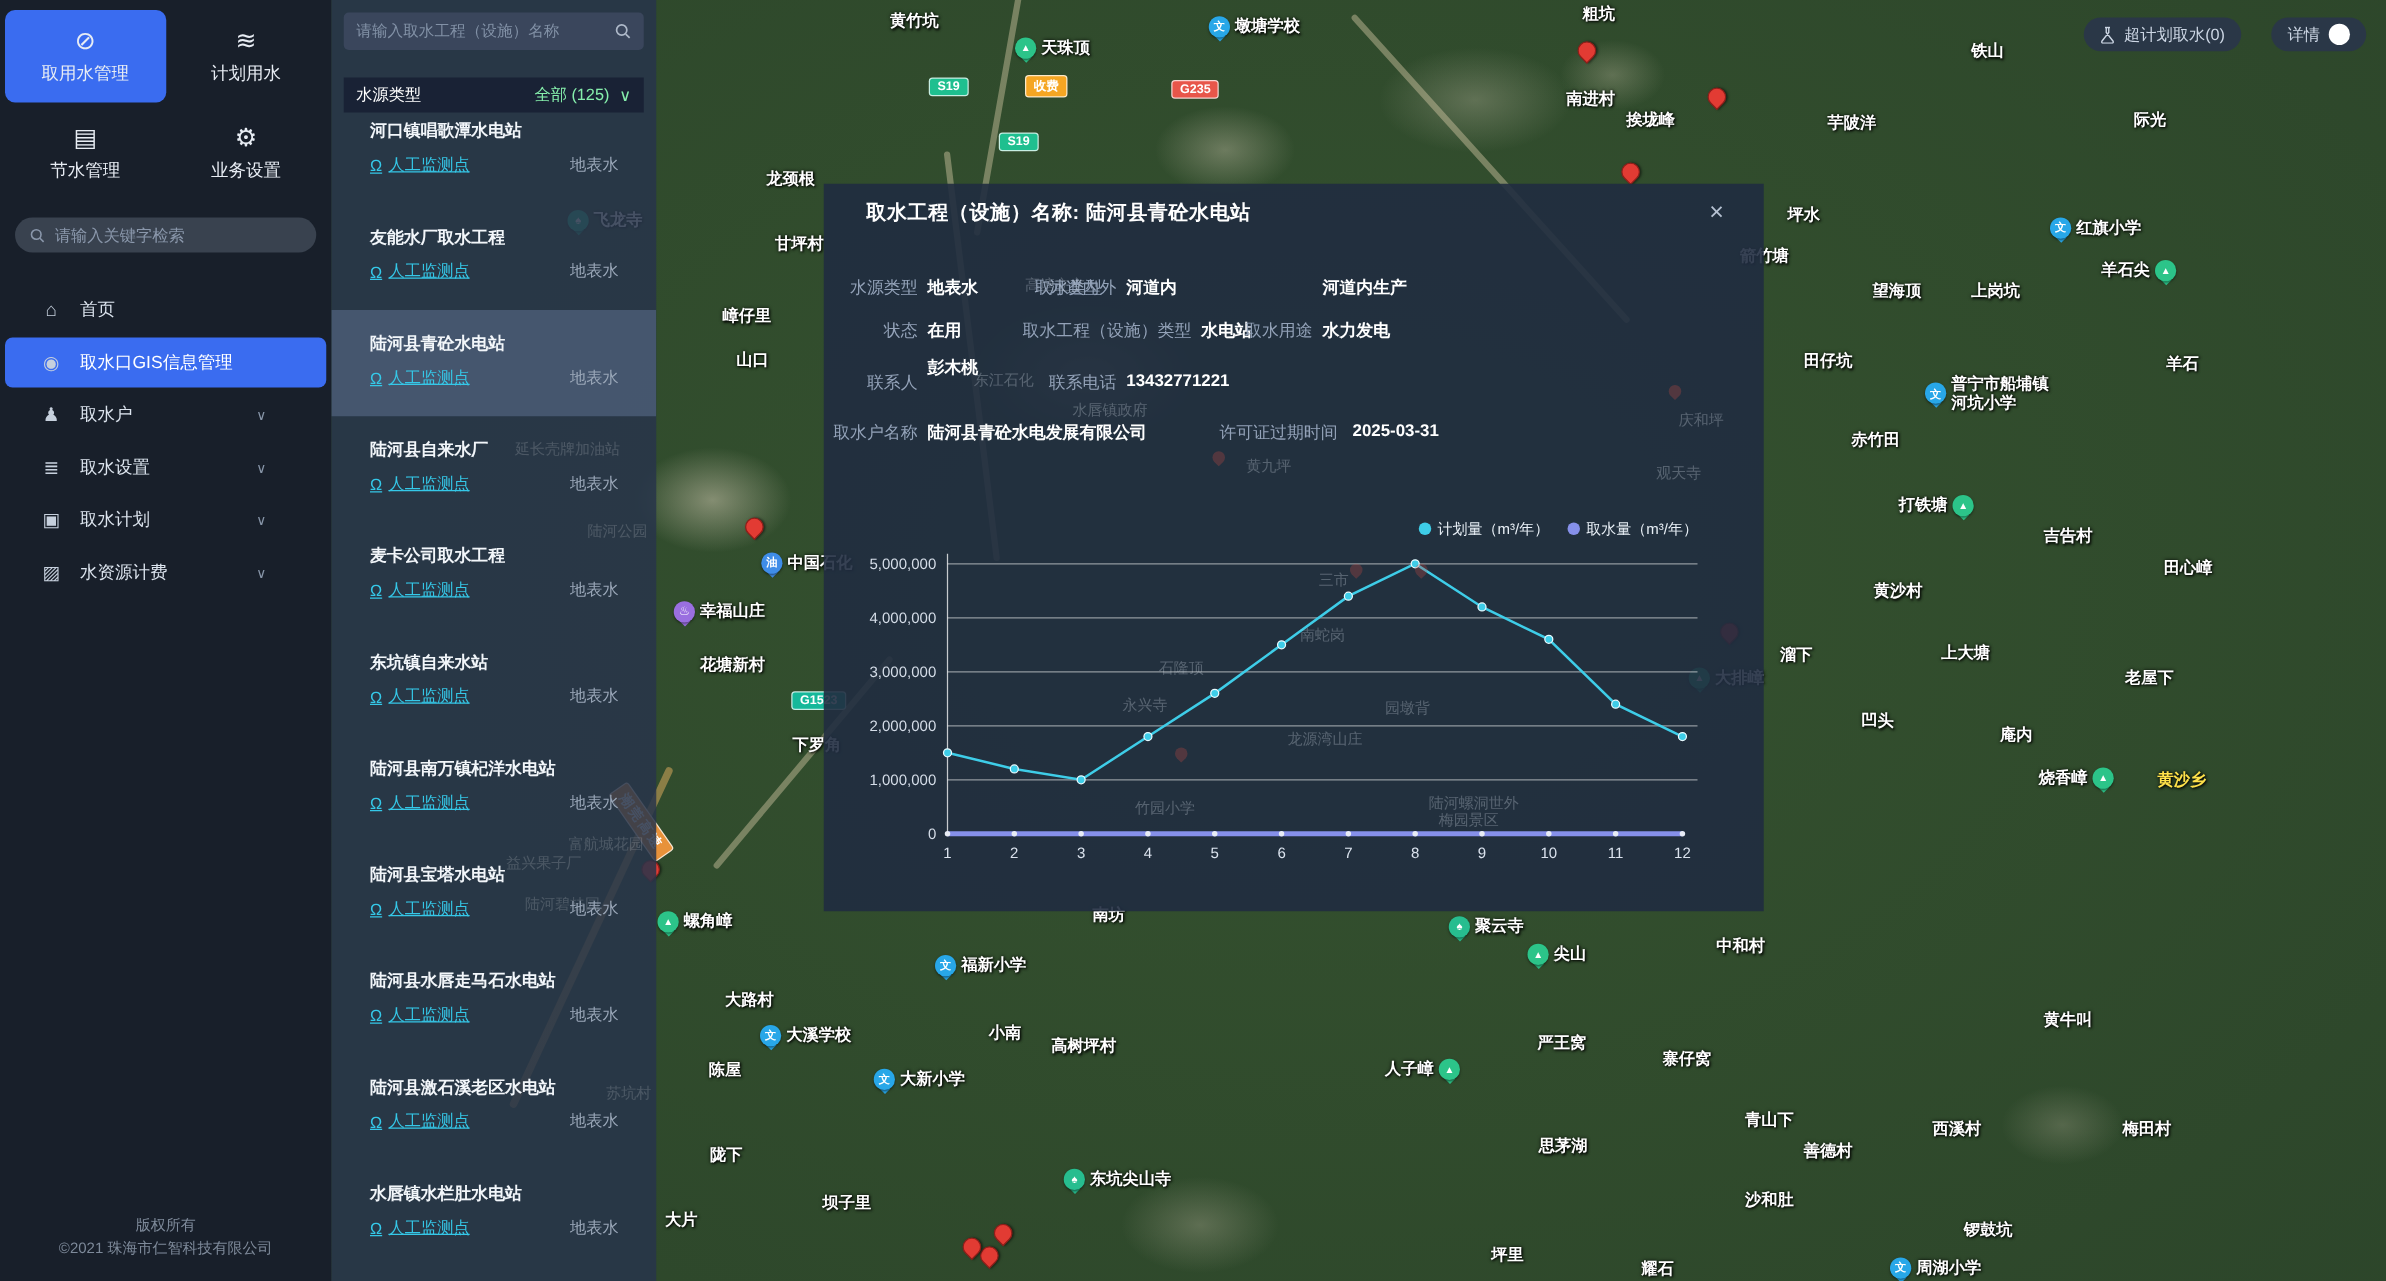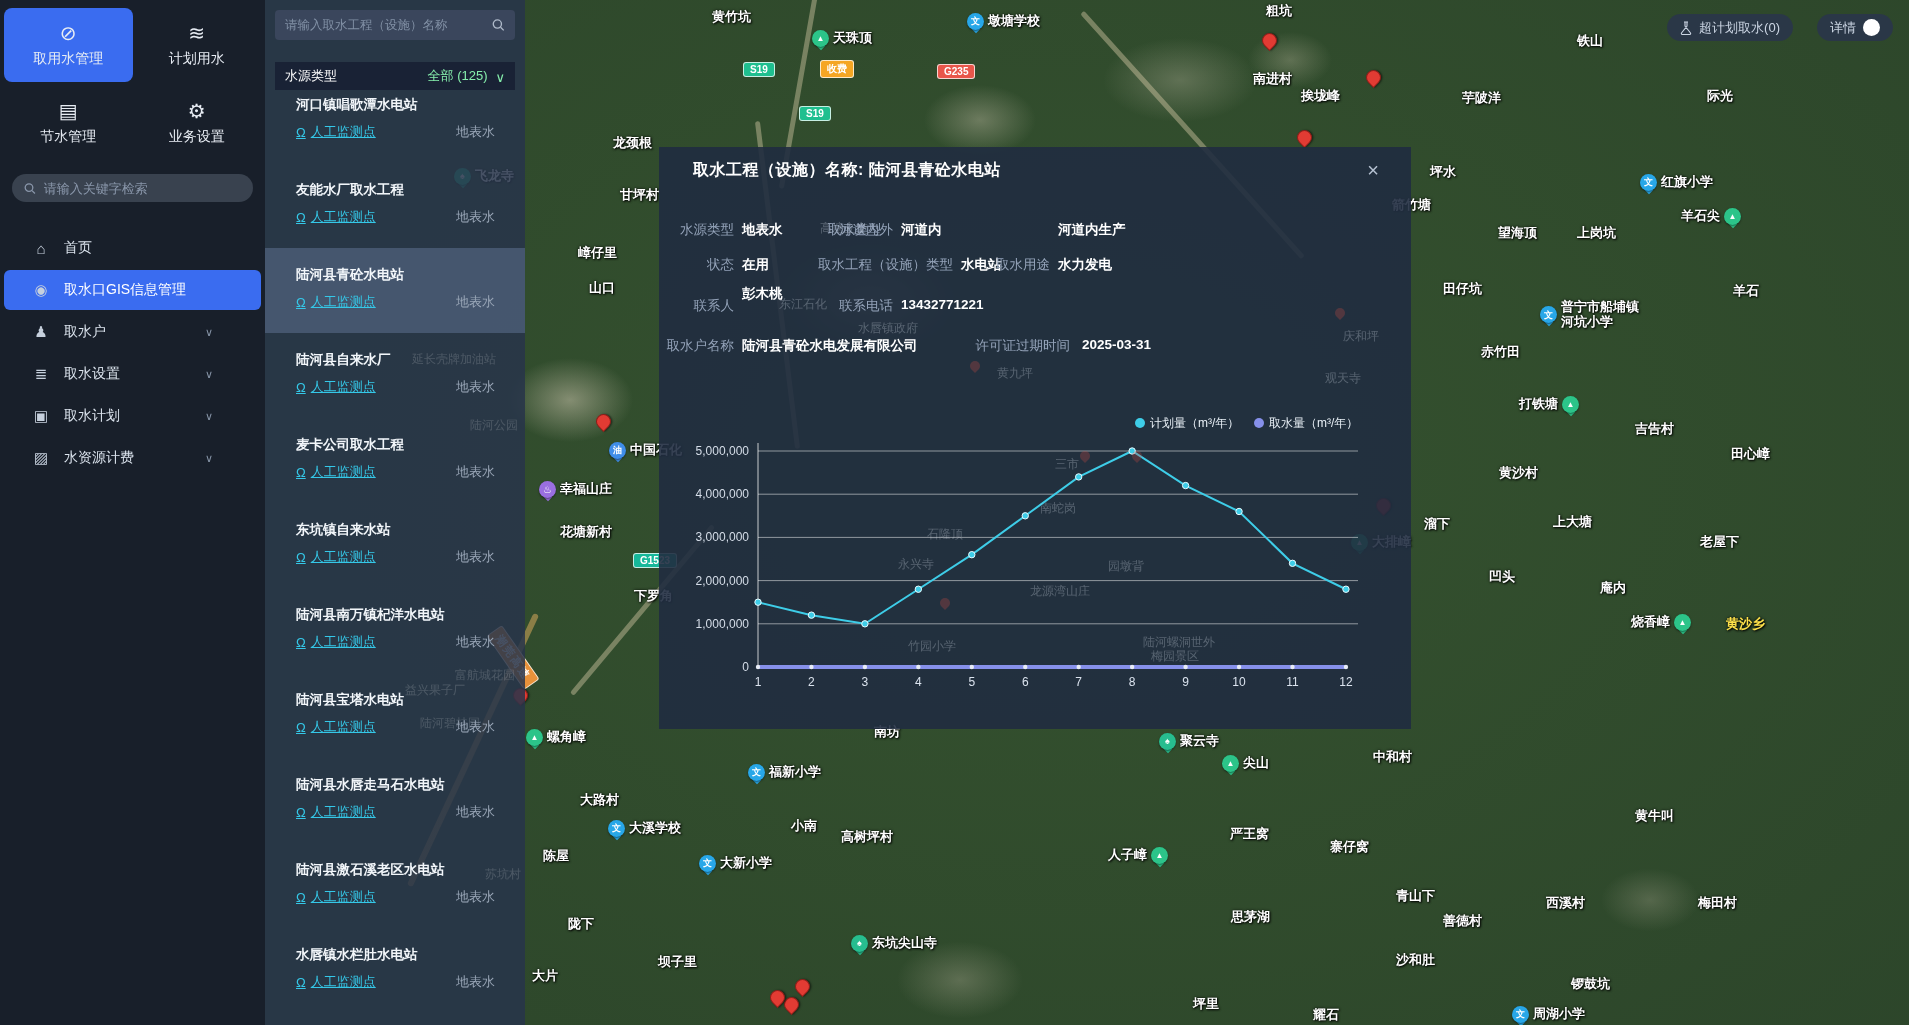--- a/index.html
+++ b/index.html
@@ -269,21 +269,21 @@
           <span>高树坪村</span>
         </div>
         <div class="ml" style="left: 1108px; top: 847px;">
           <span>人子嶂</span>
           <span class="mpin mtn">▲</span>
         </div>
         <div class="ml" style="left: 851px; top: 935px;">
           <span class="mpin temple">♠</span>
           <span>东坑尖山寺</span>
         </div>
-        <div class="ml" style="left: 507px; top: 849px; padding-left: 36px;">
+        <div class="ml" style="left: 531px; top: 849px; padding-left: 36px;">
           <span>陈屋</span>
         </div>
         <div class="ml" style="left: 568px; top: 917px;">
           <span>陇下</span>
         </div>
         <div class="ml" style="left: 658px; top: 955px;">
           <span>坝子里</span>
         </div>
         <div class="ml" style="left: 532px; top: 969px;">
           <span>大片</span>
@@ -513,20 +513,24 @@
           <span class="nicon">▣</span>
     <span>取水计划</span>
     <span class="chev">∨</span>
         </div>
         <div class="nav-item">
           <span class="nicon">▨</span>
     <span>水资源计费</span>
     <span class="chev">∨</span>
         </div>
       </div>
+    <div class="copyright">
+      <div>版权所有</div>
+      <div>©2021 珠海市仁智科技有限公司</div>
+    </div>
   </div>
 
   <div class="panel2">
     <div id="p2-ghosts">
         <div class="p2ghost" style="left: 147px; top: 351px;">延长壳牌加油站</div>
         <div class="p2ghost" style="left: 205px; top: 417px;">陆河公园</div>
         <div class="p2ghost" style="left: 190px; top: 667px;">富航城花园</div>
         <div class="p2ghost" style="left: 155px; top: 715px;">陆河碧桂园</div>
         <div class="p2ghost" style="left: 220px; top: 866px;">苏坑村</div>
         <div class="p2ghost" style="left: 140px; top: 682px;">益兴果子厂</div>

